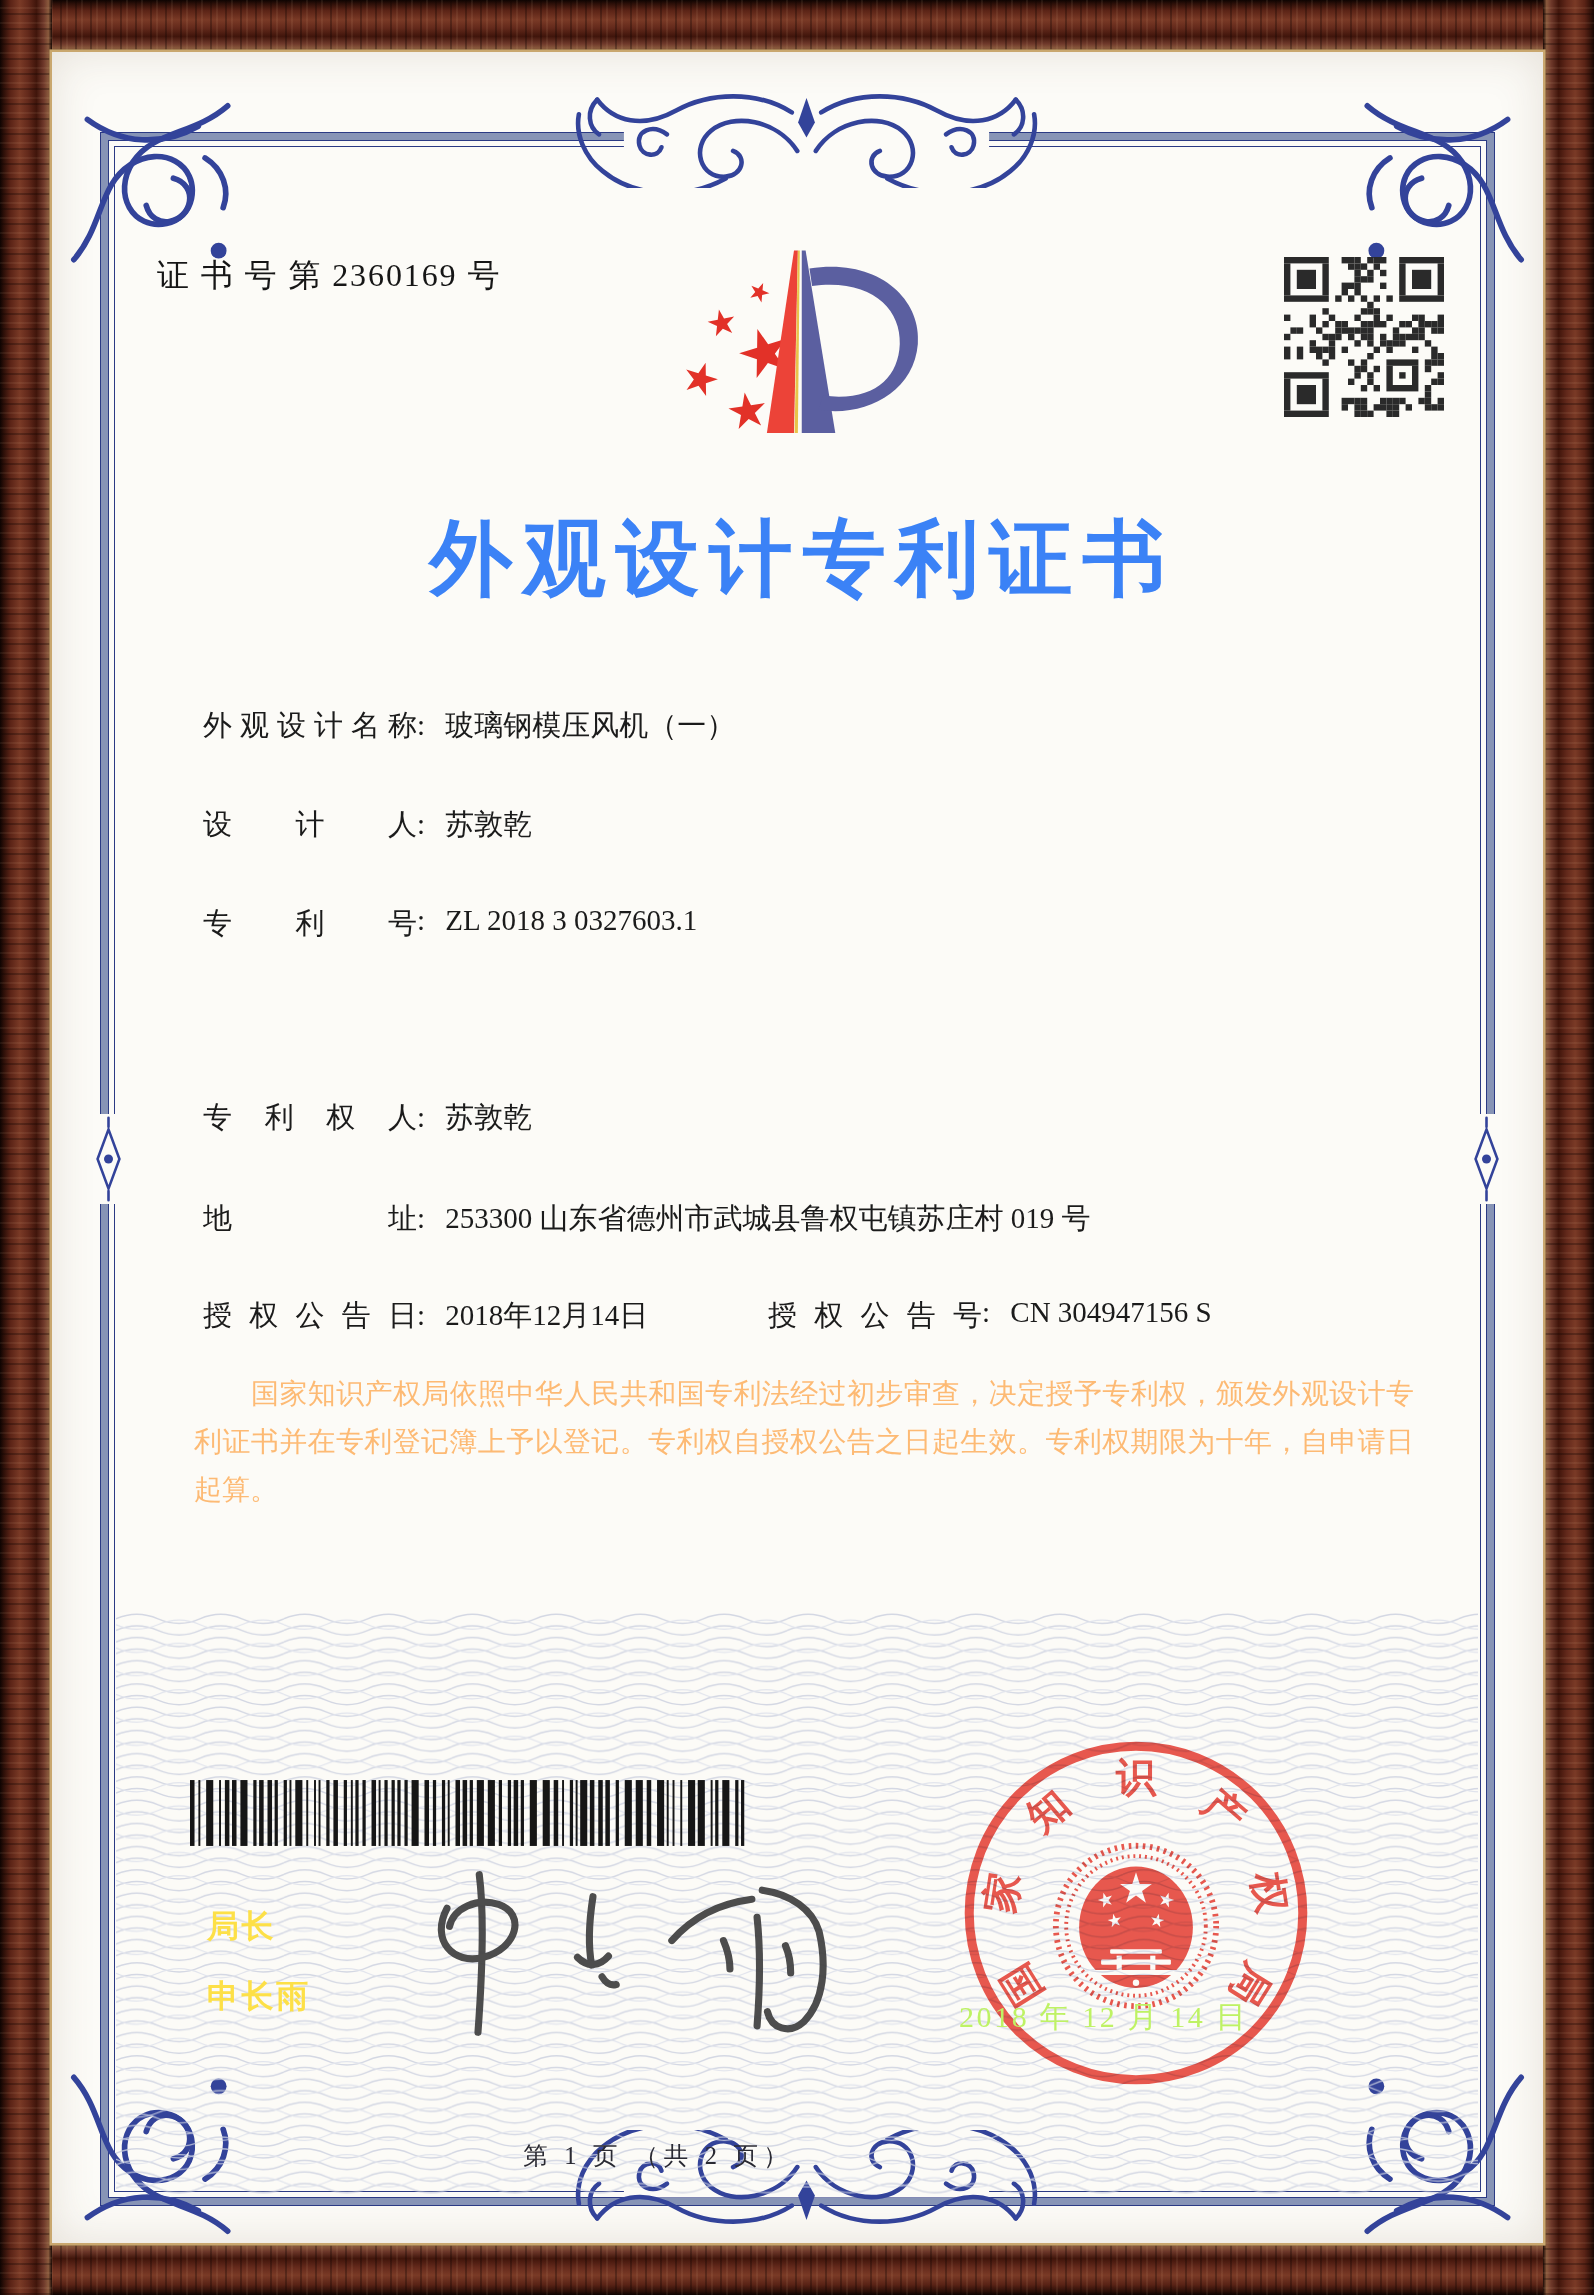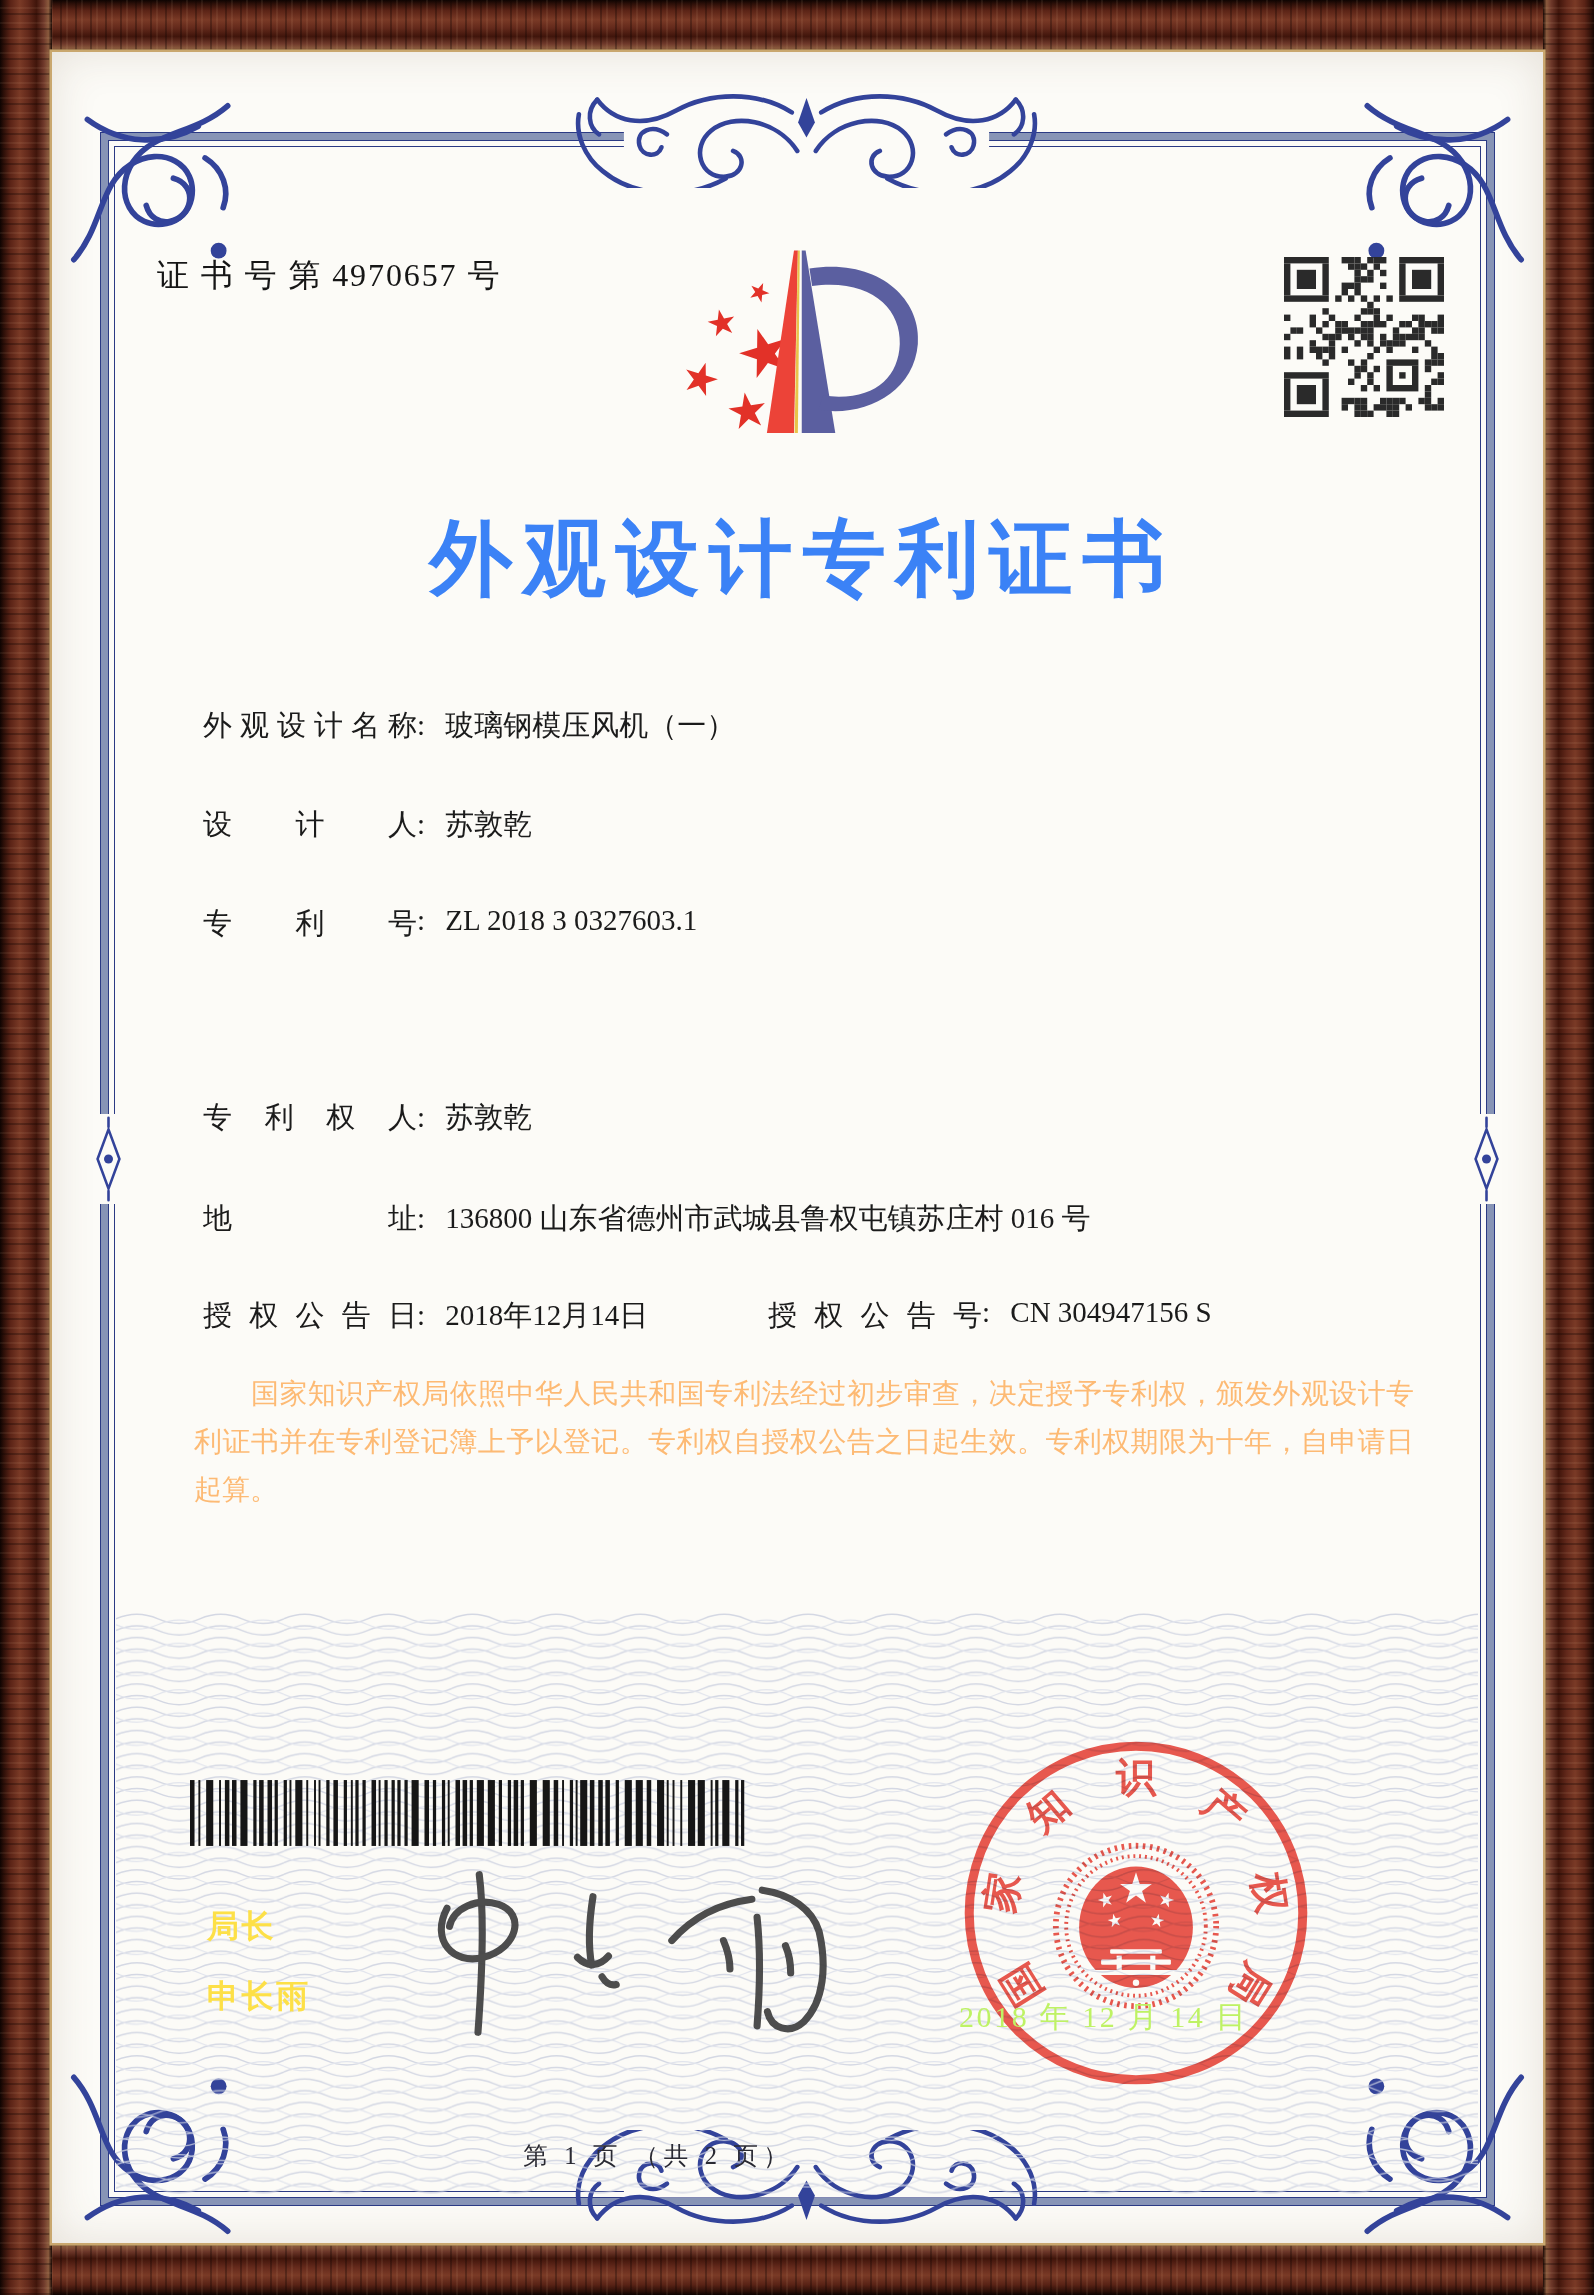--- a/index.html
+++ b/index.html
@@ -139,21 +139,21 @@
         </g>
         <g fill="none" stroke="#dadeea" stroke-width="2">
           <path d="M0,18 Q32,32 65,18 T130,18 T195,18 T260,18"></path>
           <path d="M0,54 Q32,68 65,54 T130,54 T195,54 T260,54"></path>
         </g>
       </pattern>
     </defs>
     <rect x="0" y="0" width="2110" height="900" fill="url(#wavep)" opacity="0.8"></rect>
   </svg>
 
-  <div class="txt cert-no">证 书 号 第 4970657 号</div>
+  <div class="txt cert-no">证 书 号 第 2360169 号</div>
 
   <svg class="gfx" style="left:665px;top:247px" width="258" height="194" viewBox="0 0 400 300">
     <g id="logo-stars" fill="#e23128">
         <polygon points="143.2,126.8 159.9,150.5 187.7,141.9 170.3,165.2 187.0,189.0 159.5,179.6 142.1,202.9 142.5,173.8 115.0,164.4 142.8,155.8"></polygon>
         <polygon points="152.2,55.3 151.2,66.8 161.9,71.4 150.6,74.0 149.6,85.6 143.6,75.6 132.3,78.3 139.9,69.5 133.9,59.5 144.6,64.0"></polygon>
         <polygon points="83.6,96.4 91.5,110.4 107.2,107.2 96.3,119.0 104.2,132.9 89.7,126.2 78.9,138.0 80.7,122.1 66.1,115.5 81.8,112.3"></polygon>
         <polygon points="63.0,179.2 63.3,198.8 82.0,204.6 63.4,210.9 63.7,230.6 52.0,214.9 33.4,221.2 44.7,205.1 32.9,189.4 51.7,195.2"></polygon>
         <polygon points="123.5,225.3 133.3,244.8 154.8,241.6 139.3,256.9 149.1,276.4 129.7,266.3 114.2,281.6 117.8,260.1 98.4,250.1 120.0,246.8"></polygon>
       </g>
     <path d="M200,5 L206,5 L200,288 L158,288 Z" fill="#ec4338"></path>
@@ -350,21 +350,21 @@
   <div class="txt row" style="top:805px">
     <span class="lbl">设计人</span><span class="col">:</span><span class="val">苏敦乾</span>
   </div>
   <div class="txt row" style="top:904px">
     <span class="lbl">专利号</span><span class="col">:</span><span class="val">ZL 2018 3 0327603.1</span>
   </div>
   <div class="txt row" style="top:1098px">
     <span class="lbl">专利权人</span><span class="col">:</span><span class="val">苏敦乾</span>
   </div>
   <div class="txt row" style="top:1199px">
-    <span class="lbl">地址</span><span class="col">:</span><span class="val">136800 山东省德州市武城县鲁权屯镇苏庄村 016 号</span>
+    <span class="lbl">地址</span><span class="col">:</span><span class="val">253300 山东省德州市武城县鲁权屯镇苏庄村 019 号</span>
   </div>
   <div class="txt row" style="top:1296px">
     <span>
       <span class="lbl">授权公告日</span><span class="col">:</span><span class="val">2018年12月14日</span>
     </span>
     <span class="grant2">
       <span class="lbl">授权公告号</span><span class="col">:</span><span class="val">CN 304947156 S</span>
     </span>
   </div>
 

